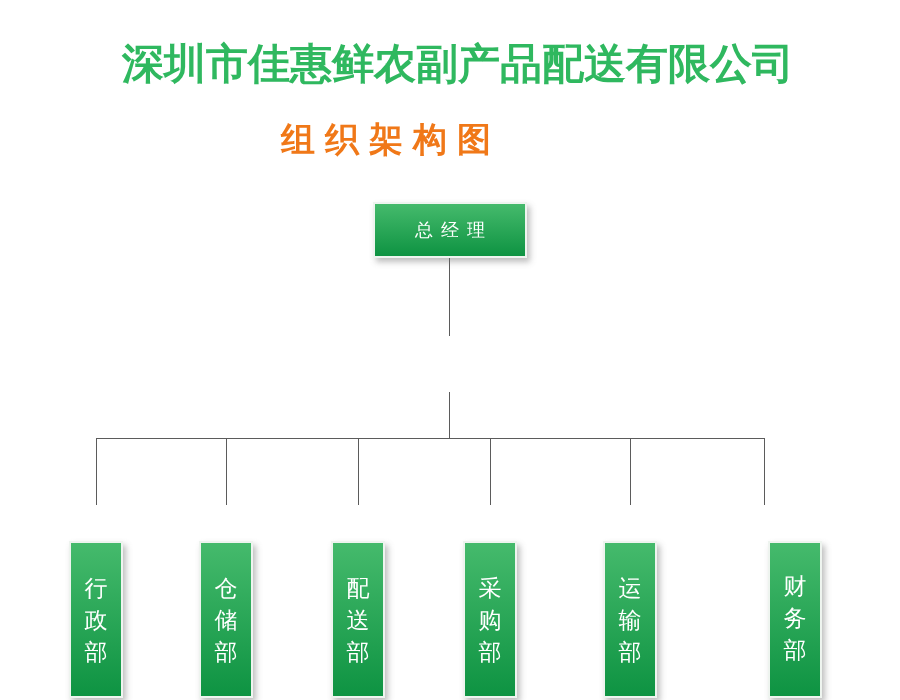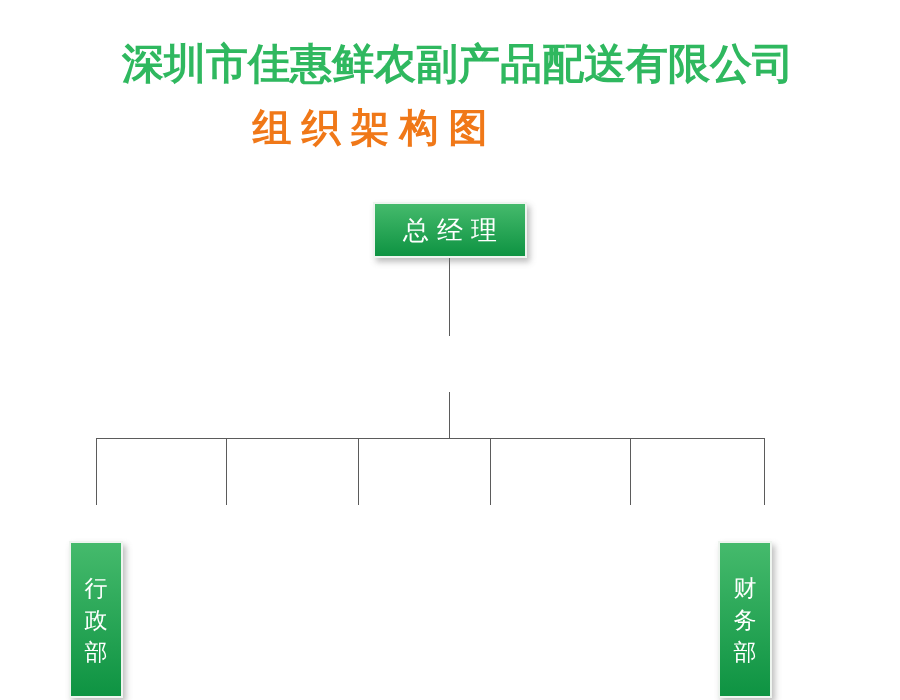--- a/index.html
+++ b/index.html
@@ -26,23 +26,23 @@
     font-weight: bold;
     letter-spacing: 0px;
     color: var(--title-green, #2fb85f);
     white-space: nowrap;
   }
   .chart-subtitle {
     position: absolute;
     top: 101px;
     left: 0;
     width: 740px;
-    margin: 0;
+    margin: 16px;
     text-align: center;
-    font-size: 39px;
+    font-size: 34px;
     font-weight: bold;
     letter-spacing: 10px;
     text-indent: 10px;
     color: var(--subtitle-orange, #f07818);
     white-space: nowrap;
   }
   .node {
     position: absolute;
     box-sizing: border-box;
     background: linear-gradient(180deg,
@@ -50,21 +50,21 @@
       var(--node-gradient-bottom, #0e9342) 100%);
     border: 2px solid #eef4ef;
     box-shadow: 3px 4px 6px rgba(110, 110, 110, 0.45);
     color: #ffffff;
     display: flex;
     align-items: center;
     justify-content: center;
     text-align: center;
   }
   .node-h {
-    font-size: 26px;
+    font-size: 18px;
     letter-spacing: 8px;
     text-indent: 8px;
     white-space: nowrap;
     align-items: center;
   }
   .node-gm   { left: 373px; top: 202px; width: 154px; height: 56px; }
   .node-dgm  { left: 370px; top: 336px; width: 162px; height: 56px; }
   .dept {
     top: 505px;
     width: 54px;
@@ -76,21 +76,21 @@
   .dept .v-label {
     width: 24px;
     word-break: break-all;
     white-space: normal;
   }
   .dept-0 { left: 69px;  }
   .dept-1 { left: 199px; }
   .dept-2 { left: 331px; }
   .dept-3 { left: 463px; }
   .dept-4 { left: 603px; }
-  .dept-5 { left: 718px; }
+  .dept-5 { left: 768px; font-family: Liberation Mono, monospace; }
   .line {
     position: absolute;
     background: var(--connector-gray, #5b5b5b);
   }
   .vline { width: 1px; }
   .hline { height: 1px; }
   .v-gm-dgm   { left: 449px; top: 258px; height: 78px; }
   .v-dgm-bus  { left: 449px; top: 392px; height: 46px; }
   .h-bus      { left: 96px;  top: 438px; width: 668px; }
   .drop       { top: 438px;  height: 67px; }
@@ -121,17 +121,29 @@
   <div class="line vline drop drop-5"></div>
 
   <div class="node node-gm node-h">
     <span>总经理</span>
   </div>
 
 
   <div class="node dept dept-0">
     <span class="v-label">行政部</span>
   </div>
+  <div class="node dept dept-1">
+    <span class="v-label">仓储部</span>
+  </div>
+  <div class="node dept dept-2">
+    <span class="v-label">配送部</span>
+  </div>
+  <div class="node dept dept-3">
+    <span class="v-label">采购部</span>
+  </div>
+  <div class="node dept dept-4">
+    <span class="v-label">运输部</span>
+  </div>
   <div class="node dept dept-5">
     <span class="v-label">财务部</span>
   </div>
 
 </div>
 
 </body></html>

